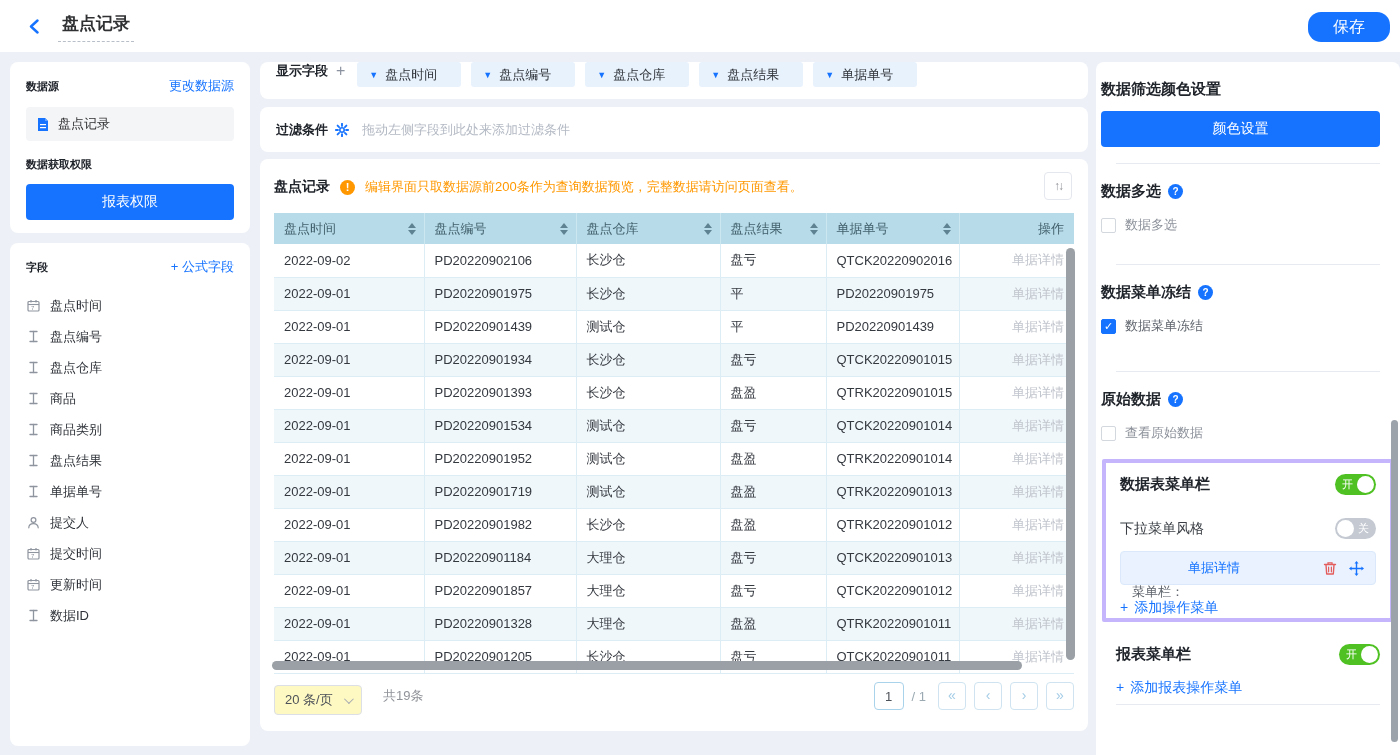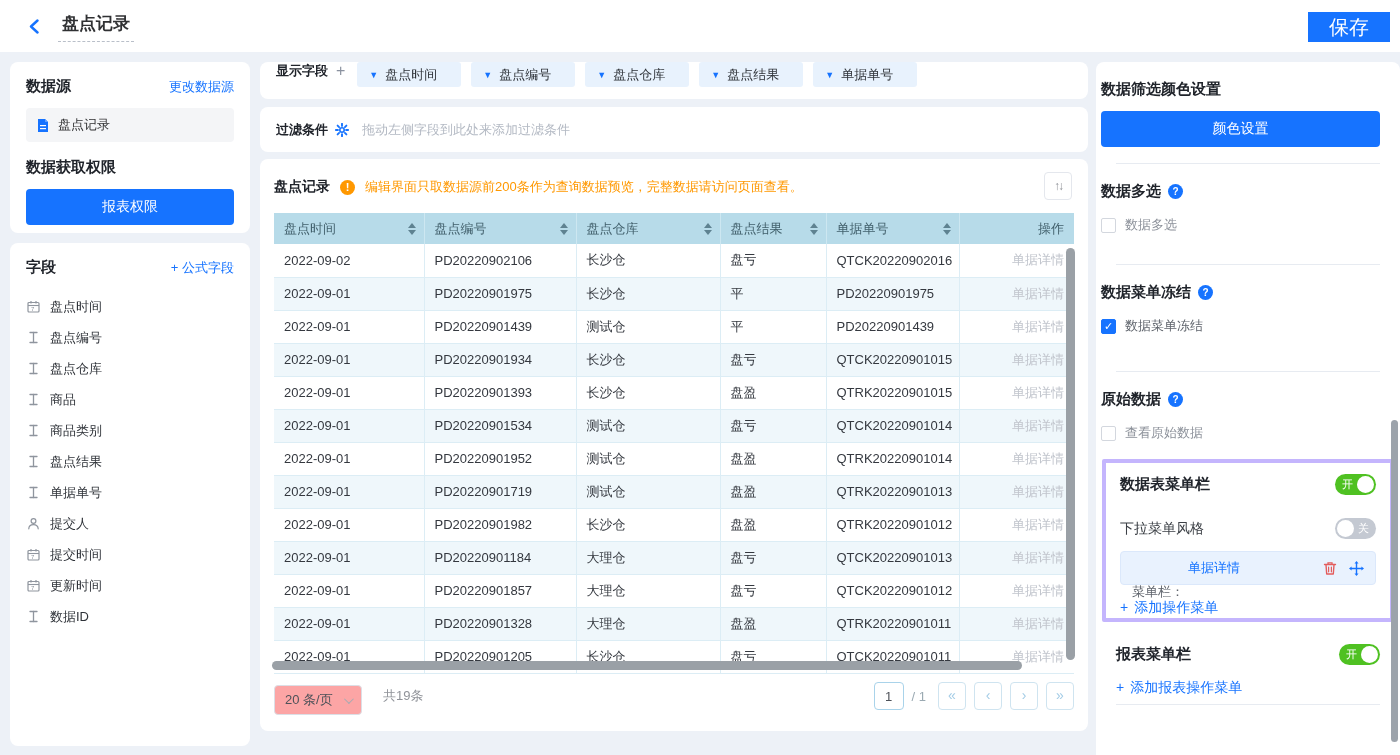--- a/index.html
+++ b/index.html
@@ -6,28 +6,28 @@
   html,body { width:1400px; height:755px; }
   body {
     font-family:"Liberation Sans","DejaVu Sans",sans-serif;
     background:#edf1f7; color:#303133; font-size:13px; overflow:hidden; position:relative;
   }
   a { text-decoration:none; cursor:pointer; }
   
   .topbar { position:absolute; left:0; top:0; width:1400px; height:52px; background:#fff; display:flex; align-items:center; padding:0 24px; }
   .back-btn { display:inline-flex; width:20px; height:20px; align-items:center; justify-content:center; cursor:pointer; margin-right:14px; }
   .page-title { font-size:17px; font-weight:bold; color:#303133; border-bottom:1px dashed #b9bfc9; padding:2px 4px 6px 4px; cursor:text; }
-  .save-btn { margin-left:auto; position:absolute; right:10px; top:12px; width:82px; height:30px; background:#1673ff; color:#fff; border:none; border-radius:0; font-size:20px; cursor:pointer; font-family:Liberation Sans, sans-serif; }
+  .save-btn { margin-left:auto; position:absolute; right:10px; top:12px; width:82px; height:30px; background:#1673ff; color:#fff; border:none; border-radius:13px; font-size:16px; cursor:pointer; font-family:Liberation Sans, sans-serif; }
   
   .card { position:absolute; background:#fff; border-radius:8px; }
   
   .card-ds { left:10px; top:62px; width:240px; height:171px; padding:15px 16px; }
   .card-fields { left:10px; top:243px; width:240px; height:503px; padding:15px 16px; }
   .row-between { display:flex; align-items:center; justify-content:space-between; }
-  .sec-heading { font-size:15px; font-weight:bold; color:#20242b; }
+  .sec-heading { font-size:11px; font-weight:bold; color:#20242b; }
   .link { color:#1673ff; font-size:13px; cursor:pointer; }
   .ds-item { margin-top:12px; height:34px; background:#f4f5f7; border-radius:4px; display:flex; align-items:center; padding:0 10px; gap:8px; cursor:pointer; font-size:13px; }
   .perm-heading { margin-top:16px; }
   .btn-primary { display:block; width:100%; height:36px; margin-top:12px; background:#1673ff; color:#fff; border:none; border-radius:4px; font-size:14px; cursor:pointer; font-family:inherit; }
   #field-list { list-style:none; margin-top:14px; }
   #field-list li { display:flex; align-items:center; gap:9px; height:31px; cursor:grab; color:#2e3238; font-size:13px; }
   .f-icon { width:15px; display:inline-flex; justify-content:center; color:#8f959e; font-size:12px; flex:0 0 15px; }
   
   .card-display { left:260px; top:62px; width:828px; height:37px; display:flex; padding:0 16px; gap:8px; }
   .display-label { font-size:13px; color:#20242b; font-weight:bold; }
@@ -50,21 +50,21 @@
   table.grid td { height:33px; font-size:13px; color:#34383f; padding:0 10px; border:1px solid #dcedf5; border-top:none; background:#fff; overflow:hidden; white-space:nowrap; }
   table.grid tr.alt td { background:#eff7fb; }
   table.grid td:first-child { border-left:none; }
   table.grid td:last-child { border-right:none; text-align:right; color:#c0c4cc; cursor:pointer; }
   .carets { position:absolute; right:8px; top:50%; transform:translateY(-50%); display:flex; flex-direction:column; gap:2px; }
   .caret-up { width:0; height:0; border-left:4px solid transparent; border-right:4px solid transparent; border-bottom:5px solid #5e8291; }
   .caret-down { width:0; height:0; border-left:4px solid transparent; border-right:4px solid transparent; border-top:5px solid #5e8291; }
   .hscroll { position:absolute; left:12px; top:502px; width:750px; height:9px; background:#9aa0a6; border-radius:5px; cursor:pointer; }
   .vscroll { position:absolute; left:806px; top:89px; width:9px; height:412px; background:#9aa0a6; border-radius:5px; cursor:pointer; }
   .pager { position:absolute; left:14px; right:14px; top:516px; height:42px; display:flex; align-items:center; }
-  .page-size-select { width:88px; height:30px; border:1px solid #dcdfe6; border-radius:4px; display:flex; align-items:center; justify-content:space-between; padding:0 10px; color:#4e5259; cursor:pointer; background:#fca5a5;margin-top:8px; }
+  .page-size-select { width:88px; height:30px; border:1px solid #dcdfe6; border-radius:4px; display:flex; align-items:center; justify-content:space-between; padding:0 10px; color:#4e5259; cursor:pointer; background:#fef9c3;margin-top:8px; }
   .chev-down { width:7px; height:7px; border-right:1.5px solid #a8abb2; border-bottom:1.5px solid #a8abb2; transform:rotate(45deg) translateY(-2px); }
   .pager-total { color:#909399; margin-left:21px; }
   .pager-right { margin-left:auto; display:flex; align-items:center; gap:8px; }
   .page-input { width:30px; height:28px; border:1px solid #a9d3ea; border-radius:4px; text-align:center; color:#4e5259; font-size:13px; font-family:inherit; }
   .page-of { color:#9aa9b2; }
   .nav-btn { width:28px; height:28px; border:1px solid #cfe4f0; background:#fff; border-radius:4px; color:#a3cce6; font-size:14px; display:flex; align-items:center; justify-content:center; cursor:pointer; padding-bottom:2px; }
   
   .right-panel { position:absolute; left:1096px; top:62px; width:304px; height:693px; background:#fff; border-radius:8px 8px 0 0; padding:16px 0 0 0; overflow:hidden; }
   .rp-sec { padding:2px 20px 16px 5px; }
   .rp-divider { border-top:1px solid #e7ebf1; margin:0 20px 16px 20px; }

